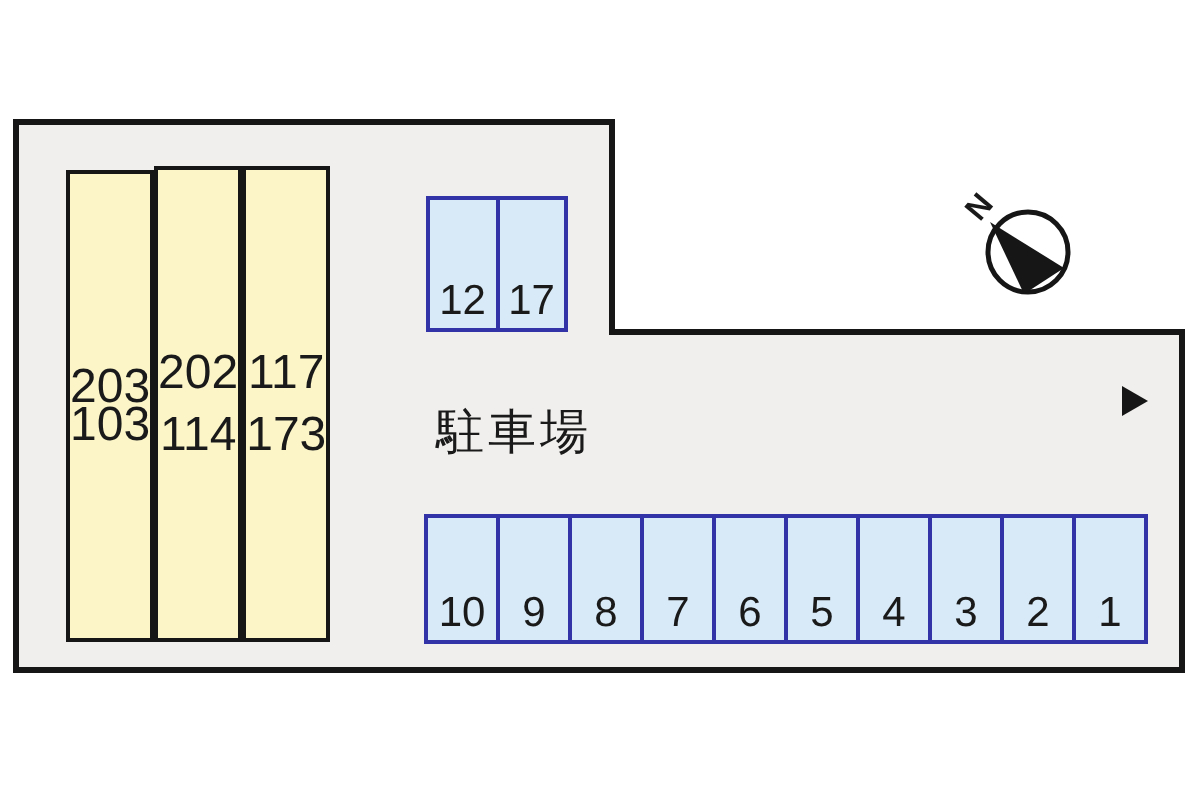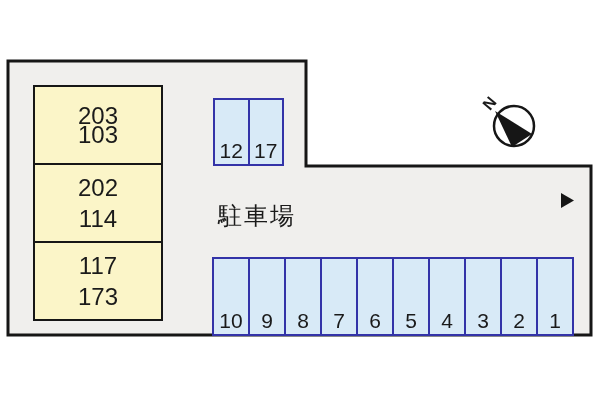--- a/index.html
+++ b/index.html
@@ -14,34 +14,34 @@
   }
   .plan-svg { position: absolute; left: 0; top: 0; }
   .lot-outline { fill: var(--lot_fill, #f0efed); stroke: var(--outline, #161616); stroke-width: 3px; }
   .compass-circle { fill: #ffffff; stroke: var(--outline, #161616); stroke-width: 2.5px; }
   .compass-needle { fill: var(--outline, #161616); }
   .direction-arrow { fill: var(--outline, #161616); }
   .compass-n { font-family: "Liberation Sans", sans-serif; font-size: 16px; font-weight: bold; fill: var(--text, #1a1a1a); }
 
   .building {
     position: absolute; left: 33px; top: 85px; width: 130px; height: 236px;
-    display: flex; flex-direction: column;
+    display: flex; flex-direction: row;
   }
   .room {
     flex: 1; box-sizing: border-box;
     background: var(--building_fill, #fbf5c8);
     border: 2px solid var(--outline, #161616);
     display: flex; flex-direction: column; align-items: center; justify-content: center;
     font-size: 24px; line-height: 19px;
   }
   .room + .room { margin-top: -2px; gap: 12px; }
 
   .spaces-row { position: absolute; display: flex; }
   .row-top { left: 213px; top: 98px; width: 71px; height: 68px; }
-  .row-bottom { left: 212px; top: 257px; width: 362px; height: 79px; }
+  .row-bottom { left: 212px; top: 257px; width: 362px; height: 65px; }
   .space {
     flex: 1; box-sizing: border-box;
     background: var(--space_fill, #d8eaf7);
     border: 2px solid var(--space_border, #3333a8);
     display: flex; align-items: flex-end; justify-content: center;
     font-size: 21px; color: var(--text, #1a1a1a);
     padding-bottom: 1px;
   }
   .space + .space { margin-left: -2px; }
 

